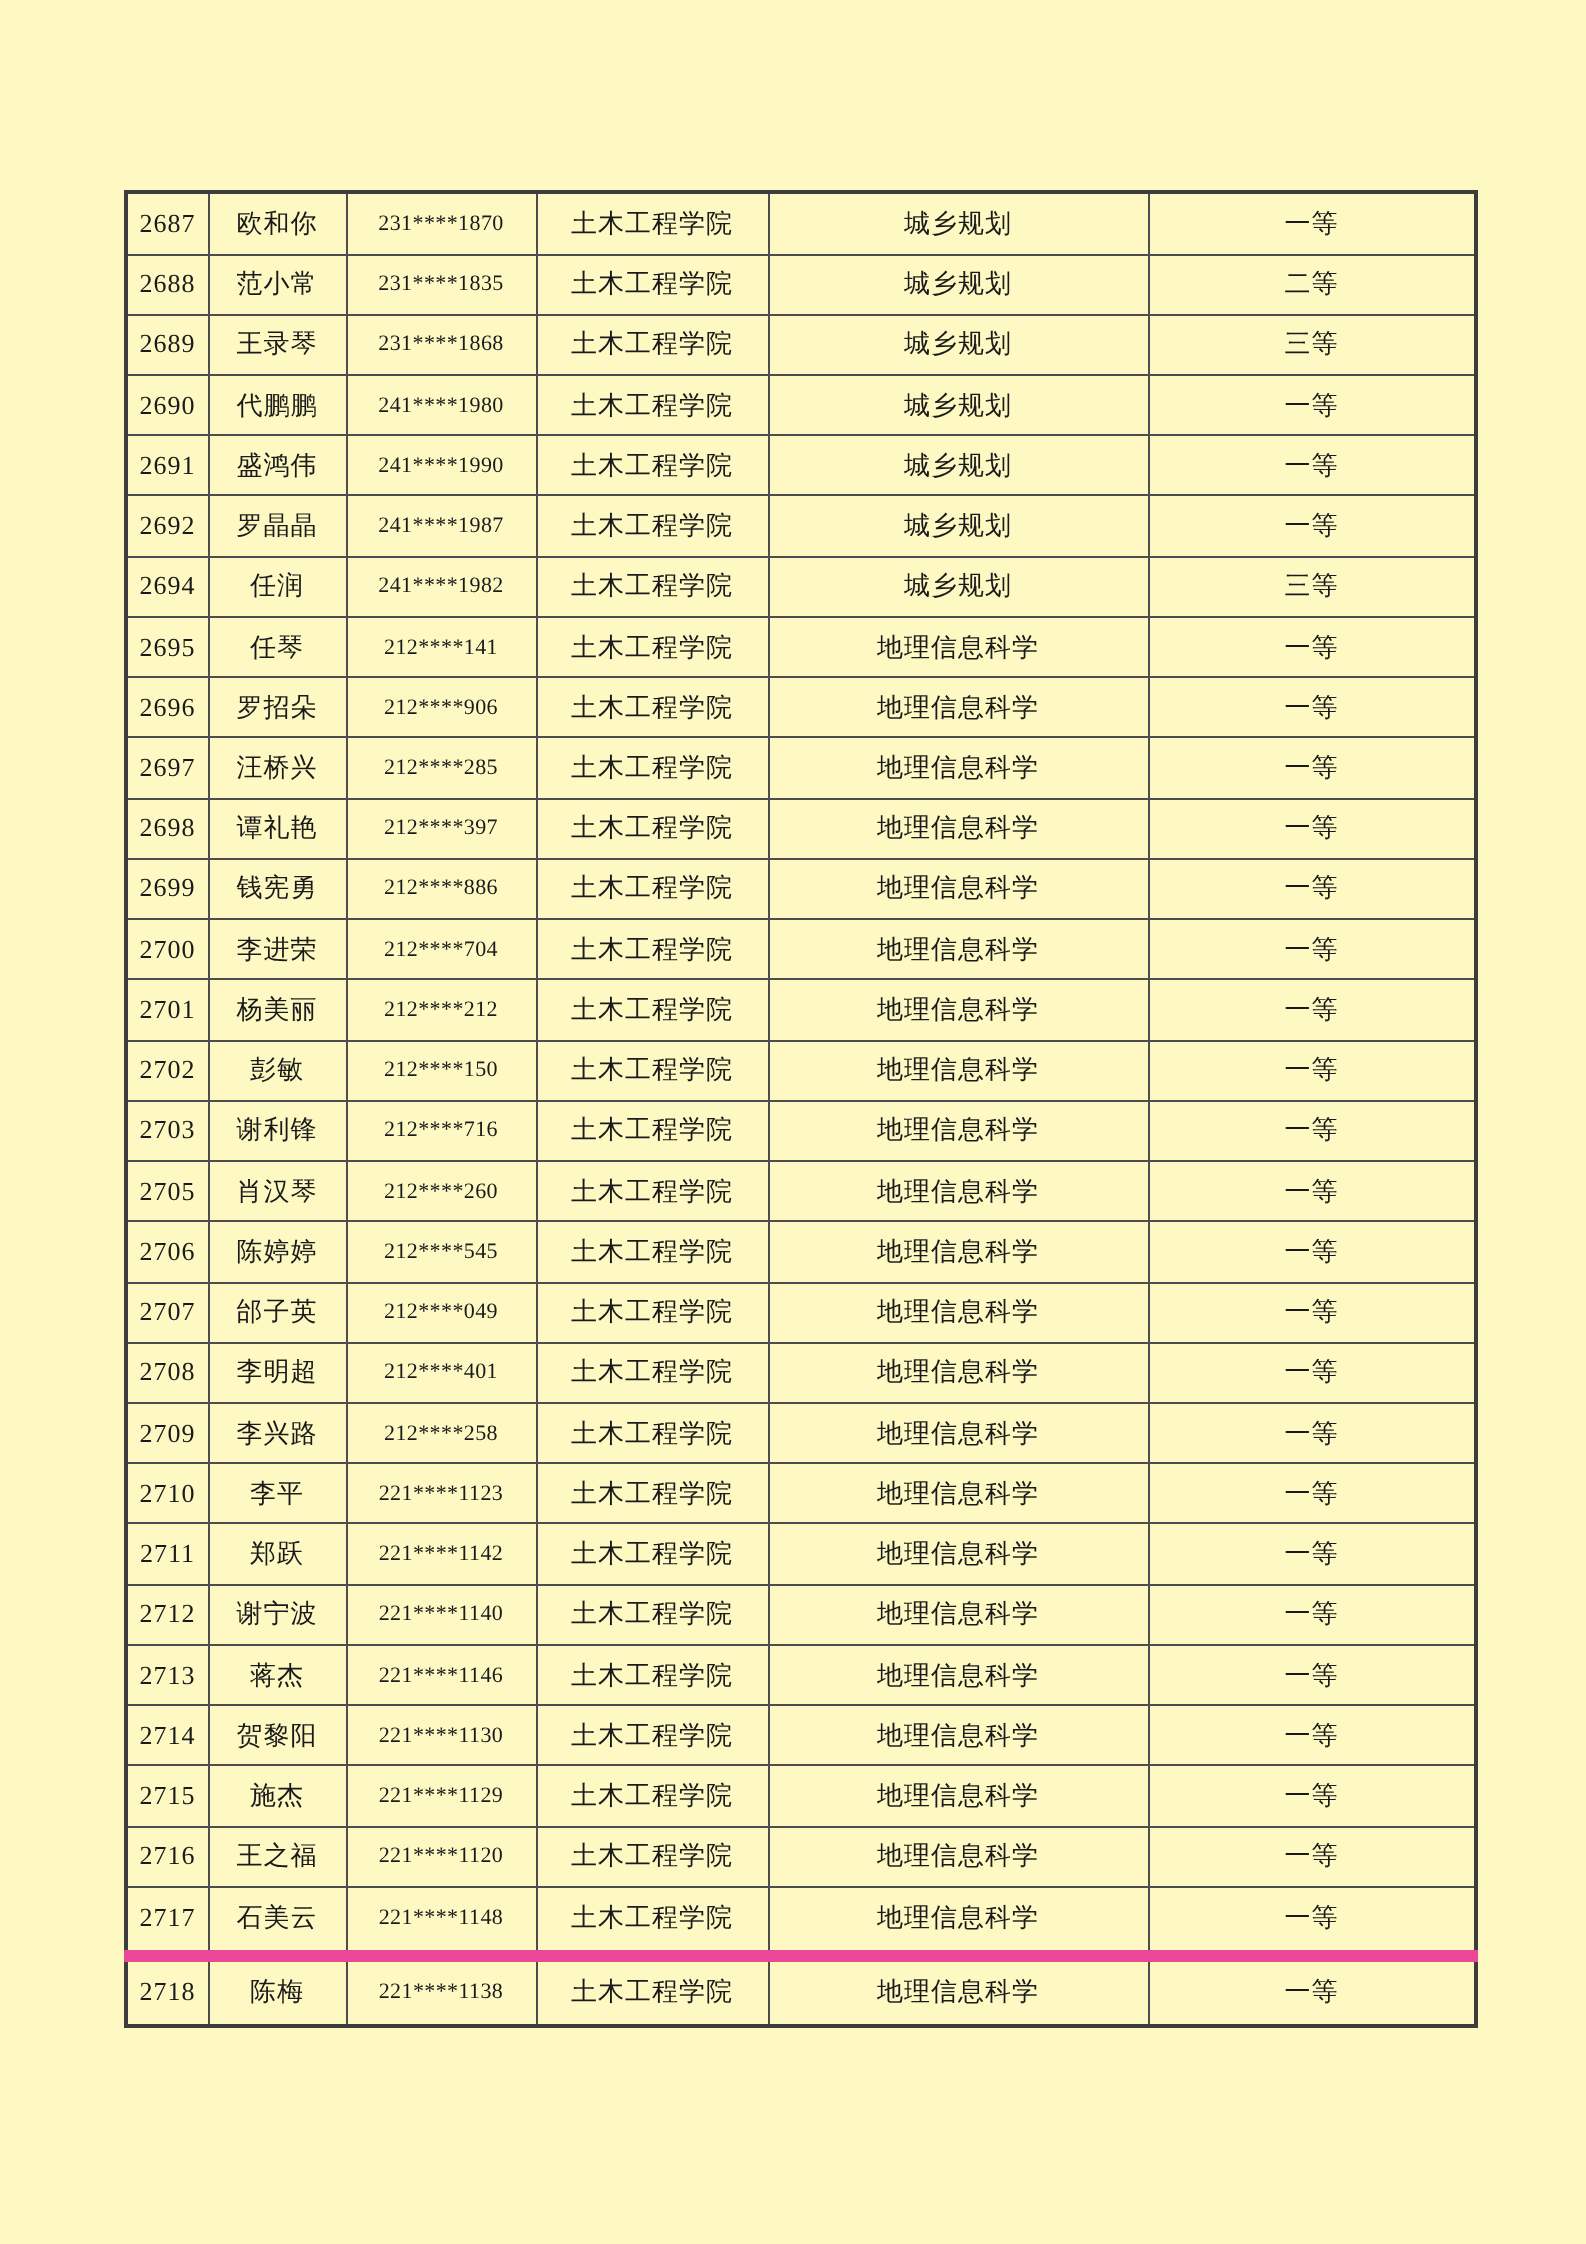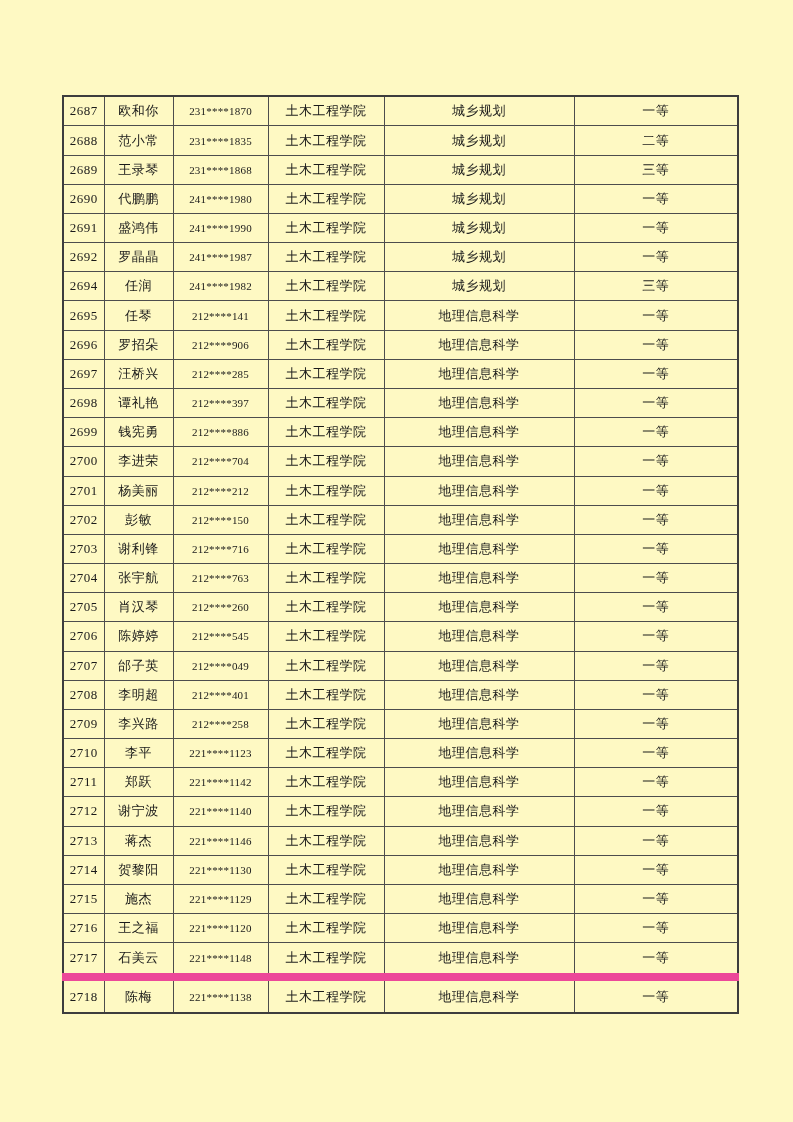--- a/index.html
+++ b/index.html
@@ -35,21 +35,21 @@
     letter-spacing: 0.5px;
     white-space: nowrap;
     overflow: hidden;
   }
   table.award-table td.cell-number {
     letter-spacing: 0.2px;
     font-size: 11px;
   }
   
   table.award-table tr:last-child td {
-    border-top: 8px solid #ec4899;
+    border-top: 6px solid #ec4899;
     margin-left: 12px;
   }
 </style>
 </head>
 <body>
 
 <div class="page">
   <table class="award-table">
     <colgroup>
       <col style="width:41px">
@@ -182,28 +182,20 @@
         </tr>
         <tr>
           <td class="cell-id">2703</td>
           <td class="cell-name">谢利锋</td>
           <td class="cell-number">212****716</td>
           <td class="cell-college">土木工程学院</td>
           <td class="cell-major">地理信息科学</td>
           <td class="cell-award">一等</td>
         </tr>
         <tr>
-          <td class="cell-id">2704</td>
-          <td class="cell-name">张宇航</td>
-          <td class="cell-number">212****763</td>
-          <td class="cell-college">土木工程学院</td>
-          <td class="cell-major">地理信息科学</td>
-          <td class="cell-award">一等</td>
-        </tr>
-        <tr>
           <td class="cell-id">2705</td>
           <td class="cell-name">肖汉琴</td>
           <td class="cell-number">212****260</td>
           <td class="cell-college">土木工程学院</td>
           <td class="cell-major">地理信息科学</td>
           <td class="cell-award">一等</td>
         </tr>
         <tr>
           <td class="cell-id">2706</td>
           <td class="cell-name">陈婷婷</td>

